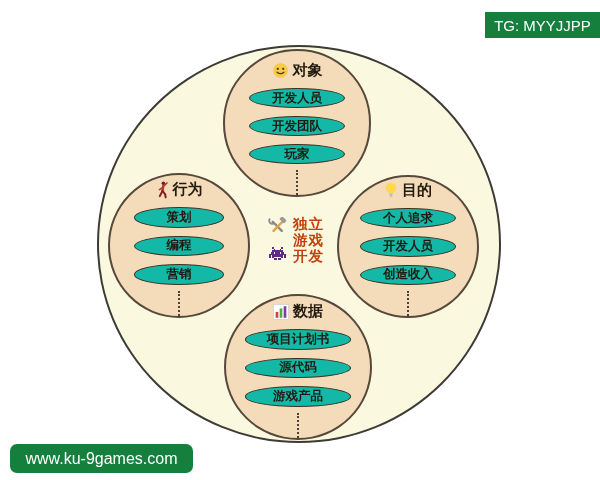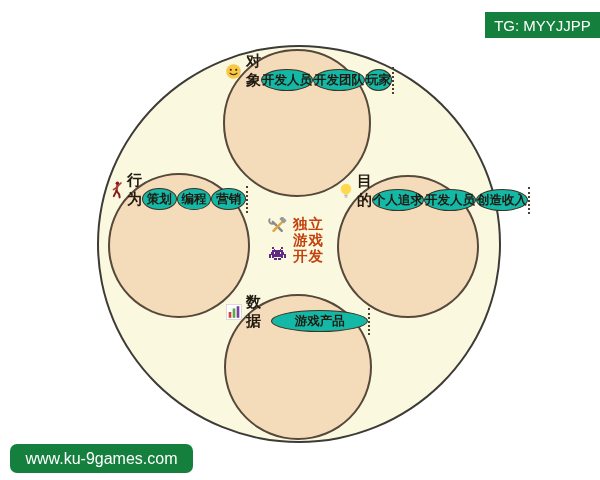--- a/index.html
+++ b/index.html
@@ -10,21 +10,21 @@
   }
   .big-circle {
     position:absolute; left:97px; top:45px; width:404px; height:398px;
     background:#fbf8e0; border:2px solid #3d3b36; border-radius:50%;
     box-sizing:border-box;
   }
   .cluster {
     position:absolute; border-radius:50%;
     background:#f4dbba; border:2px solid #56483a;
     box-sizing:border-box;
-    display:flex; flex-direction:row; 
+    display:flex; flex-direction:column; align-items:center;
   }
   .cluster-top    { left:223px; top:49px;  width:148px; height:148px; padding-top:10px; }
   .cluster-left   { left:108px; top:173px; width:142px; height:145px; padding-top:5px; }
   .cluster-right  { left:337px; top:175px; width:142px; height:143px; padding-top:4px; }
   .cluster-bottom { left:224px; top:294px; width:148px; height:146px; padding-top:6px; }
   .cluster-header {
     display:flex; align-items:center; gap:4px;
     font-size:15px; font-weight:bold; color:#211a10; height:20px;
   }
   .cluster-header svg { display:block; }
@@ -127,20 +127,22 @@
       <span>
         <svg viewBox="0 0 18 18" width="16" height="16">
           <rect x="0.5" y="0.5" width="17" height="17" fill="#ffffff" stroke="#cfcfcf" stroke-width="0.8"></rect>
           <rect x="3" y="9" width="3" height="6.5" fill="#cf4436"></rect>
           <rect x="7.5" y="5" width="3" height="10.5" fill="#58a849"></rect>
           <rect x="12" y="2.5" width="3" height="13" fill="#7a3fa0"></rect>
         </svg>
       </span>
       <span>数据</span>
     </div>
+    <div class="oval">项目计划书</div>
+    <div class="oval">源代码</div>
     <div class="oval">游戏产品</div>
     <div class="dots"></div>
   </div>
 
   <div class="center-label">
     <div class="center-icons">
       <span>
         <svg viewBox="0 0 20 20" width="19" height="19">
           <path d="M5 5 L14.5 14.5" stroke="#8a8a8a" stroke-width="2.6" stroke-linecap="round"></path>
           <path d="M2.2 1.6 a3.2 3.2 0 1 0 4.6 4.6" fill="none" stroke="#8a8a8a" stroke-width="1.9"></path>

